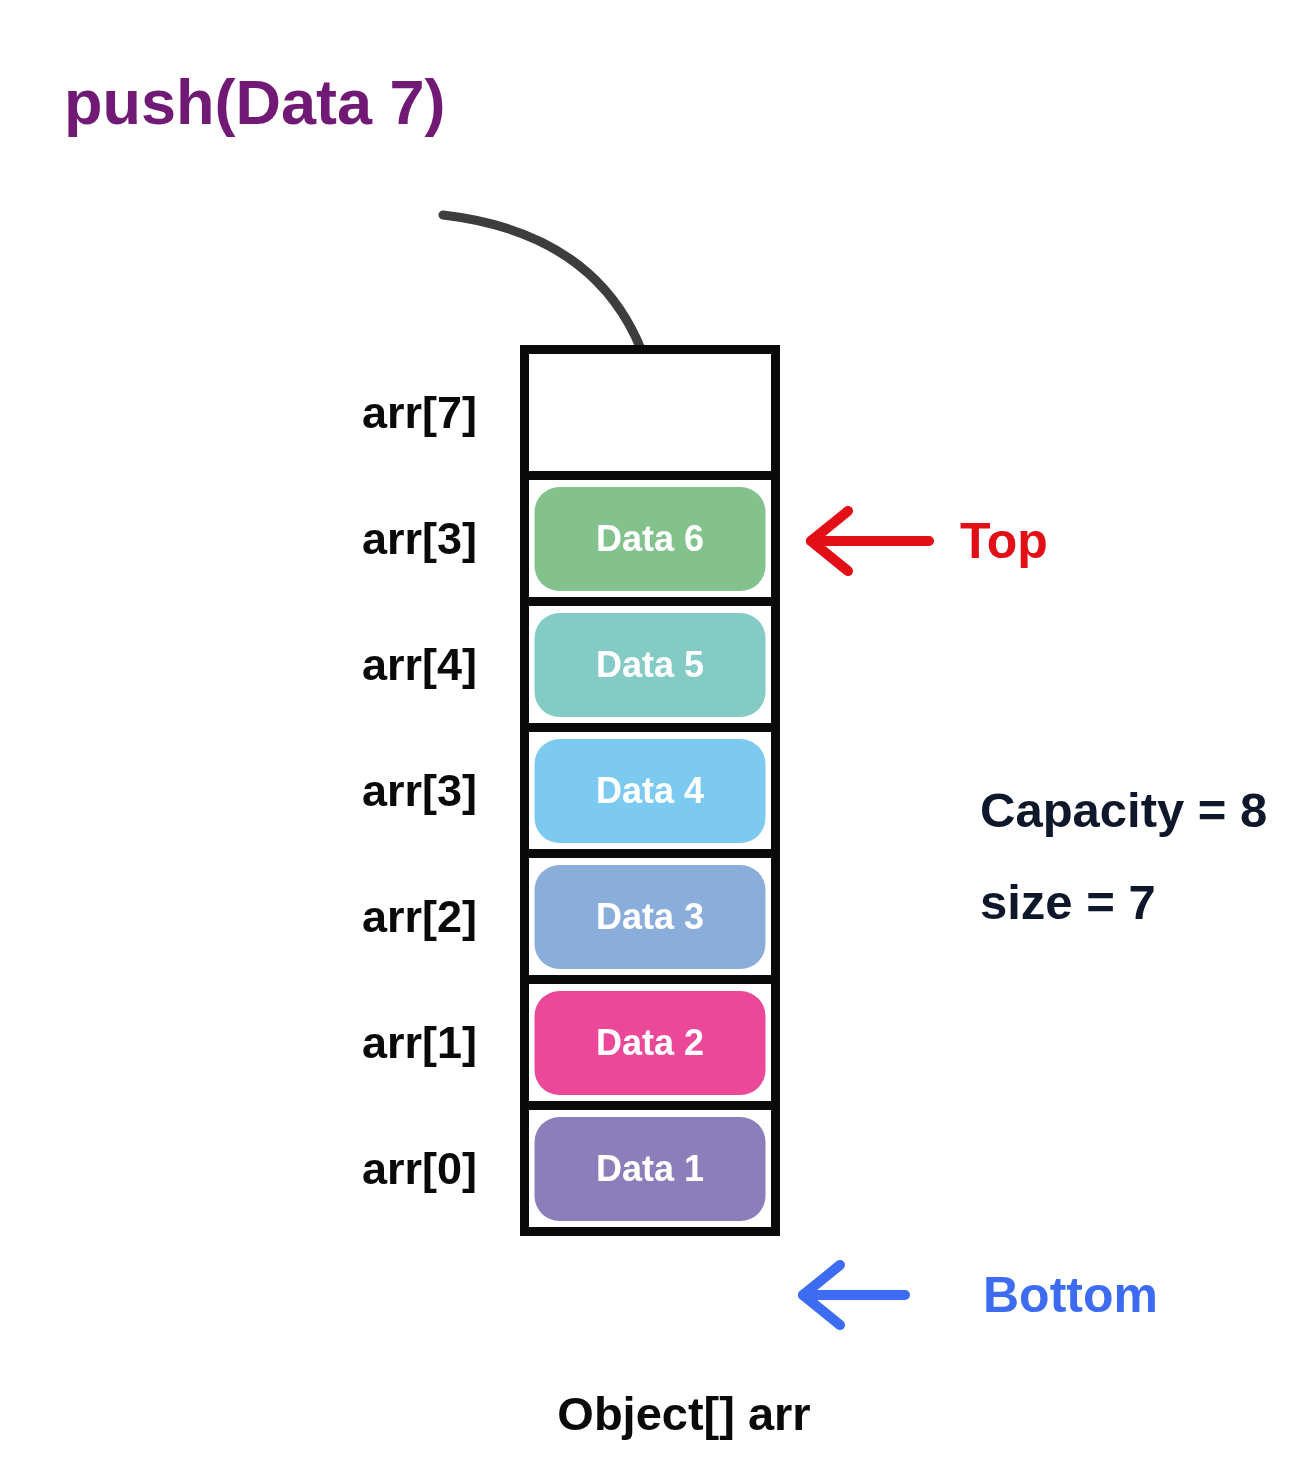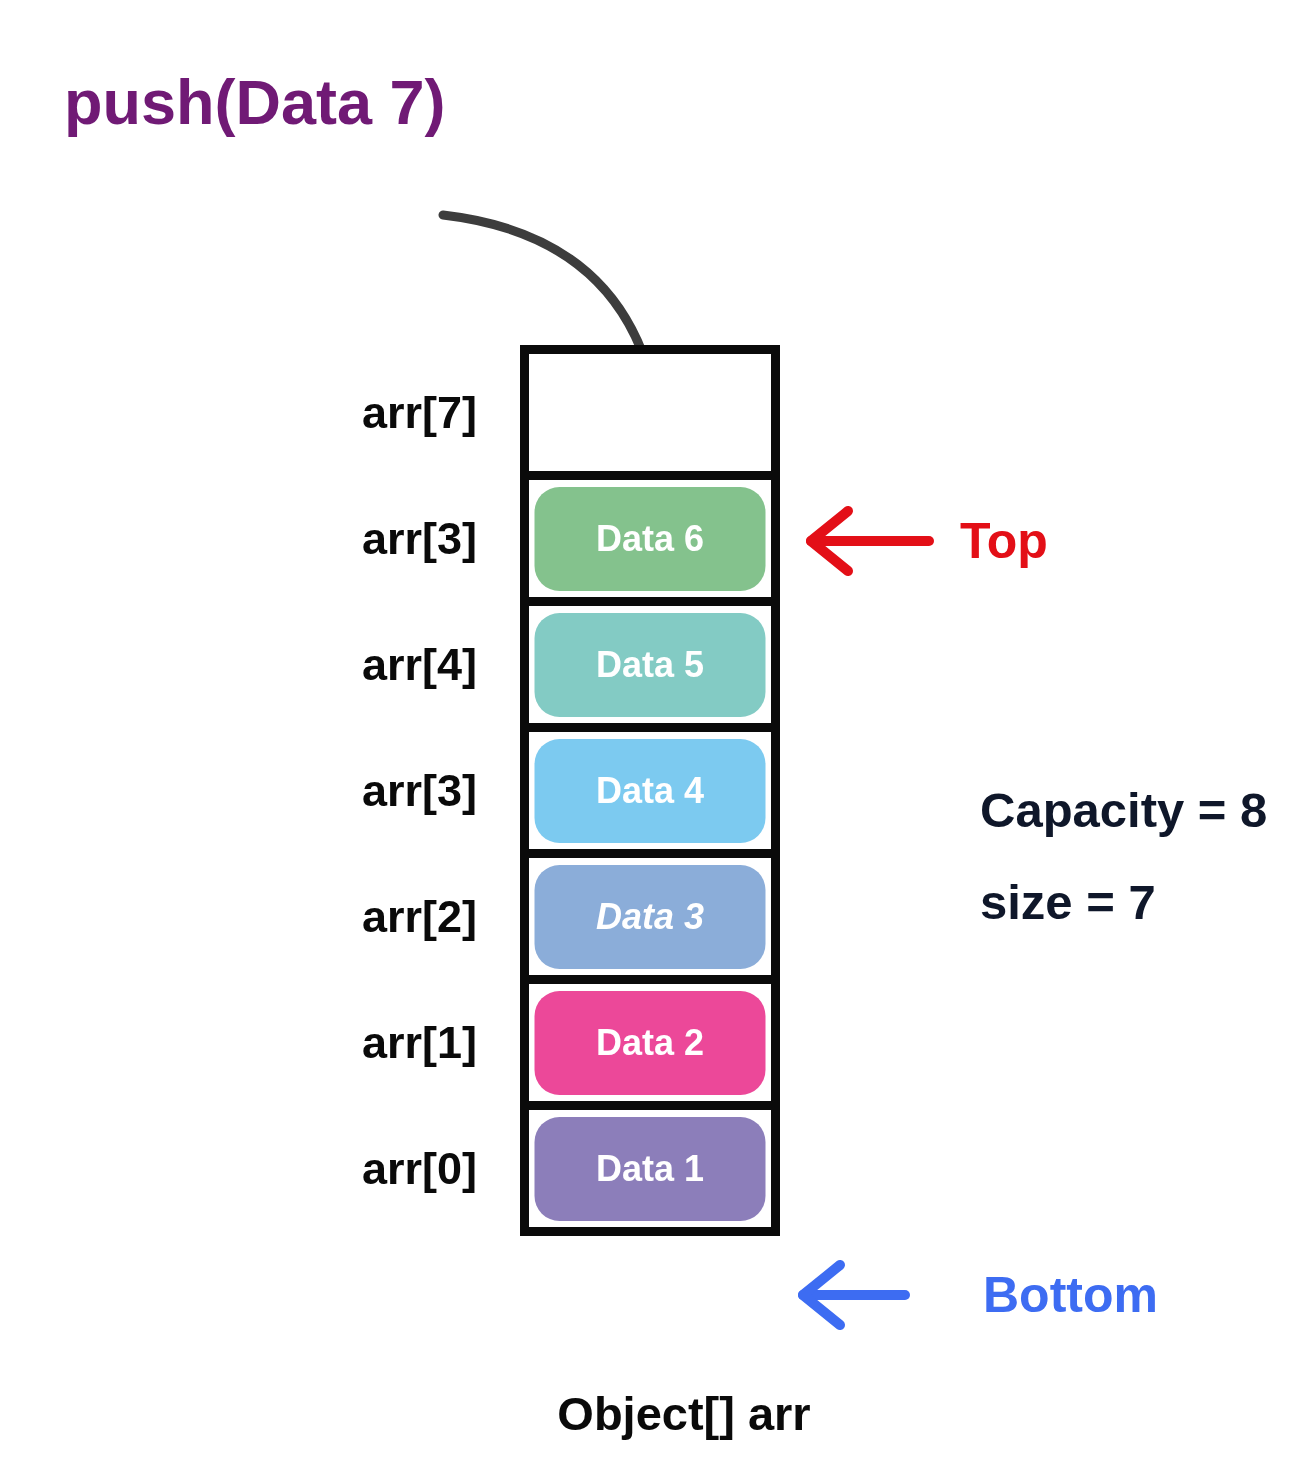--- a/index.html
+++ b/index.html
@@ -128,21 +128,21 @@
       <div class="databox" style="background-color: rgb(131, 203, 196);">Data 5</div>
     </div>
 
     <div class="cell">
       <span class="idx">arr[3]</span>
       <div class="databox" style="background-color: rgb(124, 202, 240);">Data 4</div>
     </div>
 
     <div class="cell">
       <span class="idx">arr[2]</span>
-      <div class="databox" style="background-color: rgb(139, 173, 217); font-style: italic;">Data 3</div>
+      <div class="databox" style="background-color: rgb(139, 173, 217);">Data 3</div>
     </div>
 
     <div class="cell">
       <span class="idx">arr[1]</span>
       <div class="databox" style="background-color: #ec4899;">Data 2</div>
     </div>
 
     <div class="cell">
       <span class="idx">arr[0]</span>
       <div class="databox" style="background-color: rgb(140, 126, 186);">Data 1</div>

